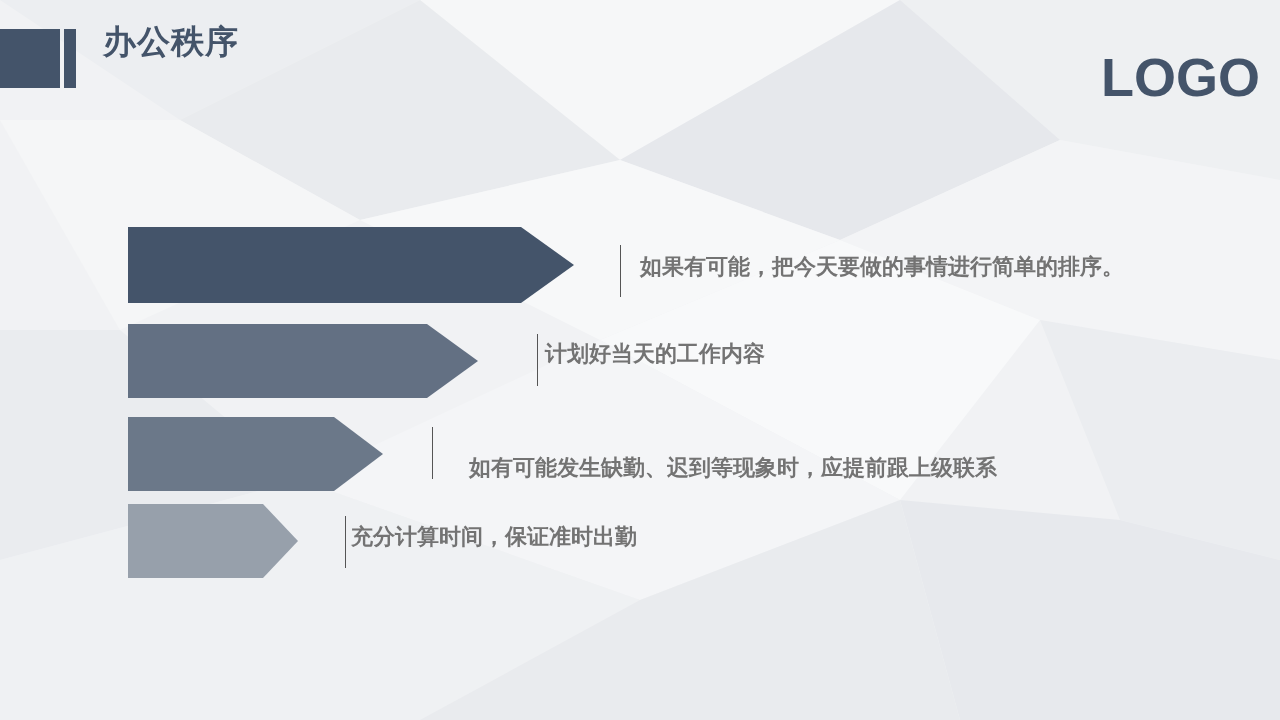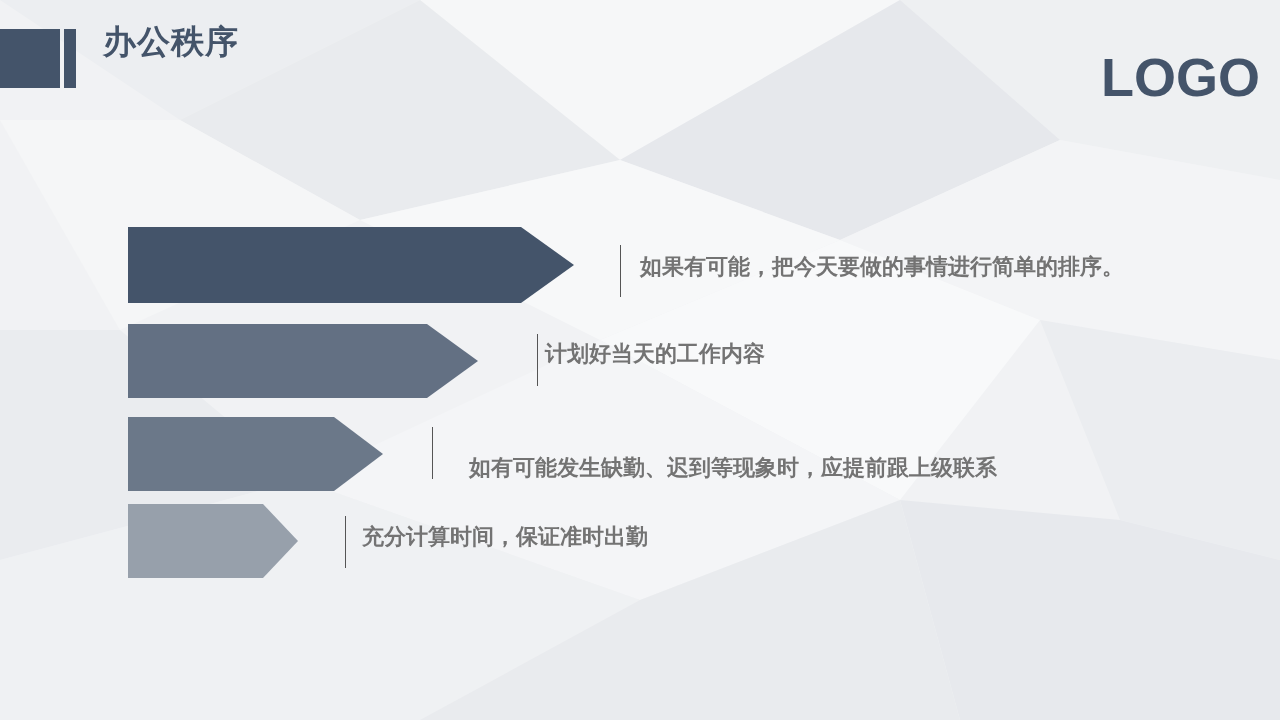--- a/index.html
+++ b/index.html
@@ -59,13 +59,13 @@
 <svg class="arrow" style="top:417px" width="255" height="74">
   <polygon points="0,0 206,0 255,37 206,74 0,74" fill="#6b7889"></polygon>
 </svg>
 <div class="divider" style="left:432px; top:427px; height:52px;"></div>
 <div class="item-text" style="left:469px; top:433px;margin-top:20px;">如有可能发生缺勤、迟到等现象时，应提前跟上级联系</div>
 
 <svg class="arrow" style="top:504px" width="170" height="74">
   <polygon points="0,0 135,0 170,37 135,74 0,74" fill="#97a0ab"></polygon>
 </svg>
 <div class="divider" style="left:345px; top:516px; height:52px;"></div>
-<div class="item-text" style="left:362px; top:522px;">充分计算时间，保证准时出勤</div>
+<div class="item-text" style="left:351px; top:522px;">充分计算时间，保证准时出勤</div>
 
 </body></html>

